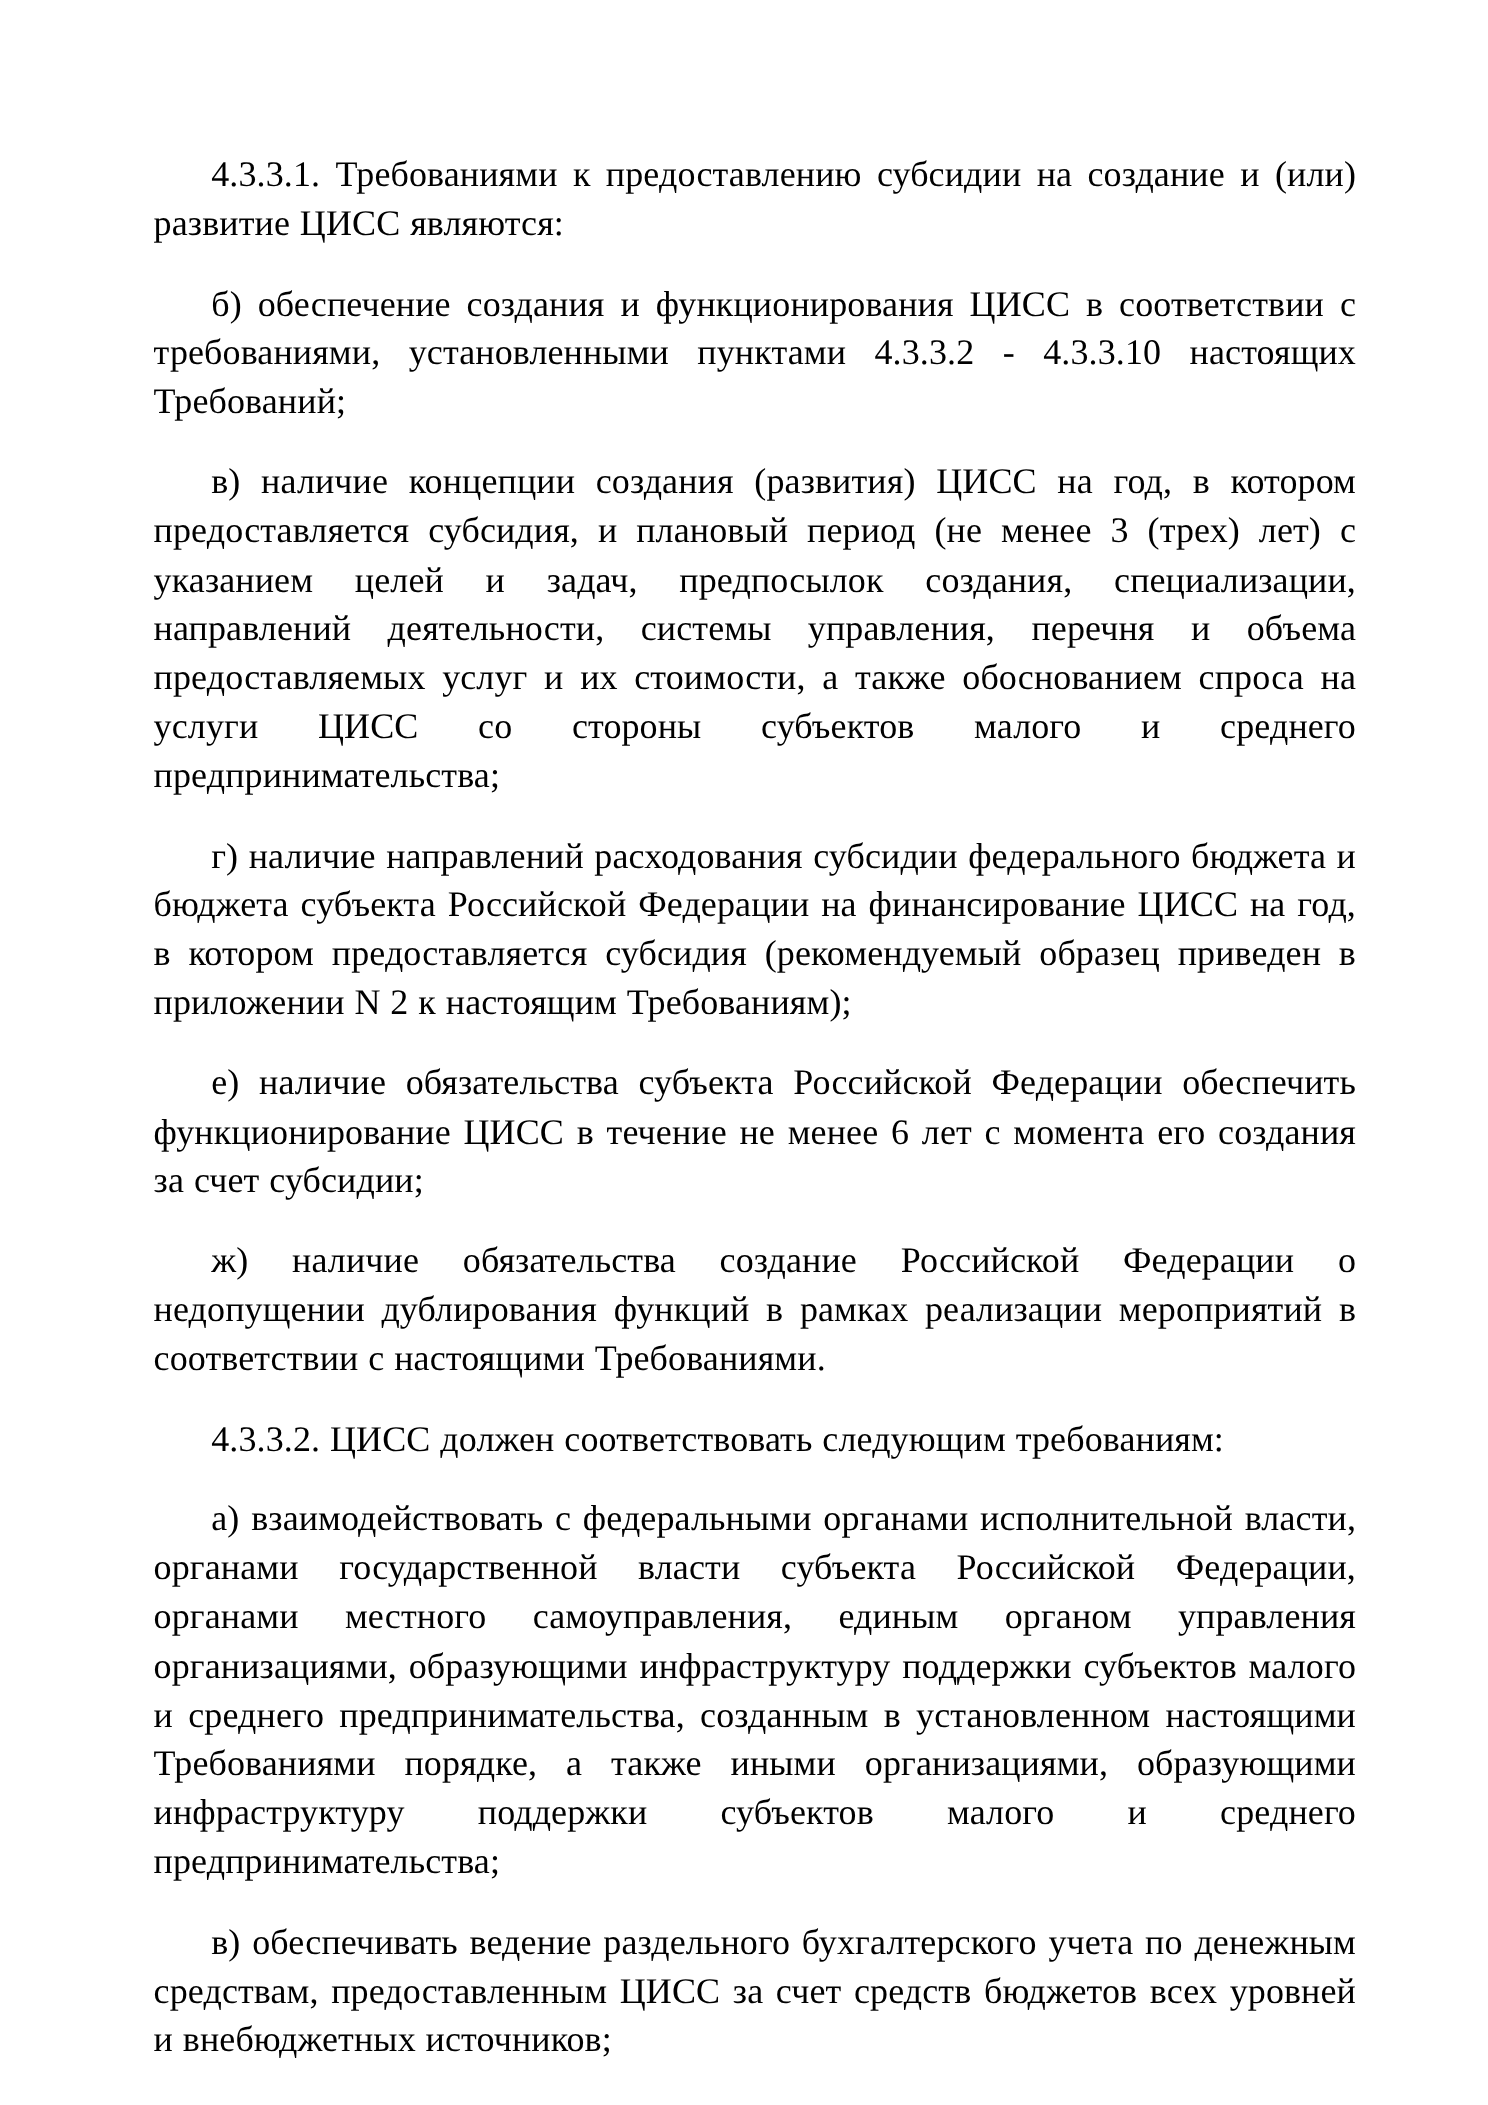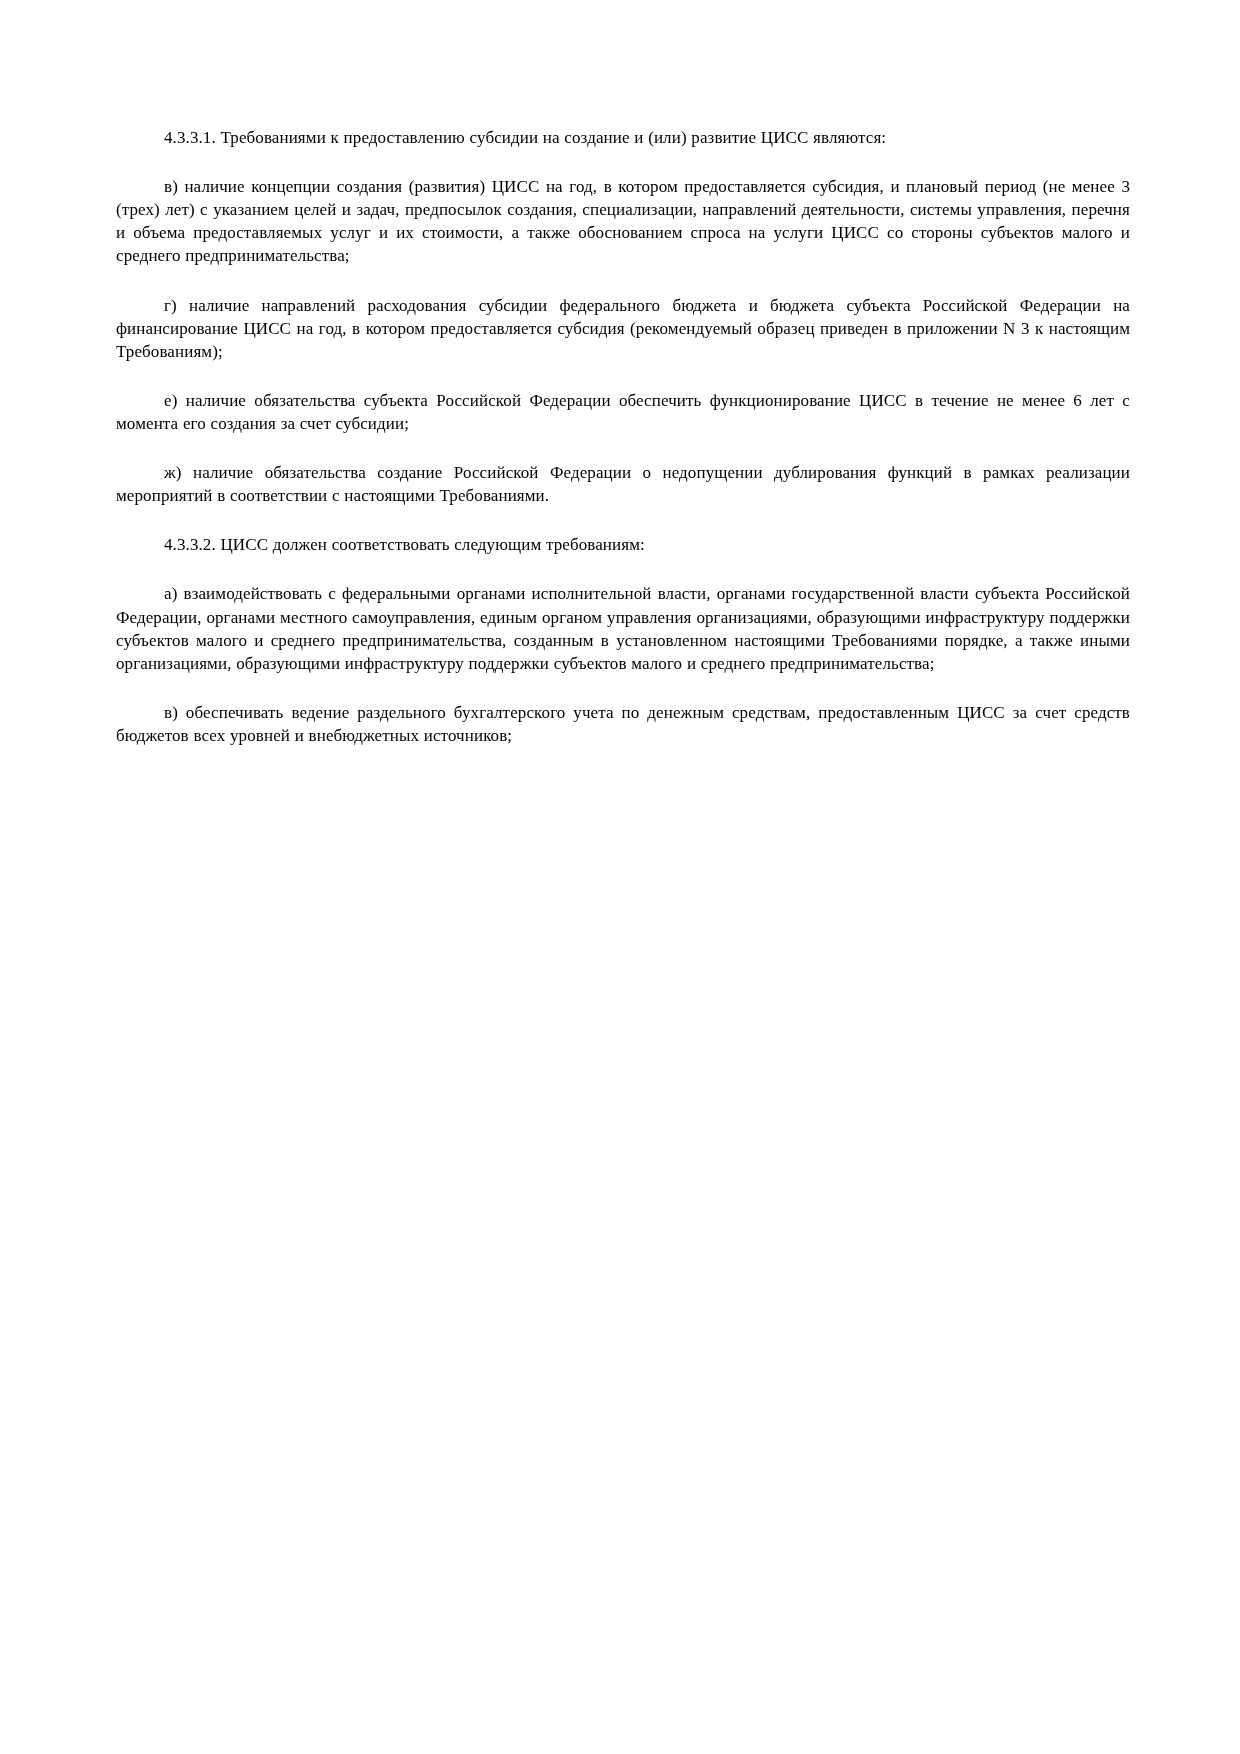--- a/index.html
+++ b/index.html
@@ -21,48 +21,49 @@
     box-sizing: border-box;
     overflow: hidden;
   }
   .content {
     position: absolute;
     left: 112px;
     top: 126px;
     width: 1018px;
   }
   p.para {
-    margin: 0 0 26px 4px;
+    margin: 0 0 26px 16px;
     text-align: justify;
     text-indent: 48px;
-    font-size: 17px;
+    font-size: 30px;
     line-height: 1.36;
     letter-spacing: 0.1px;
     -webkit-hyphens: none;
     hyphens: none;
     word-spacing: 0.02em;
     font-family: Liberation Serif, serif;
   }
   p.para:last-child {
     margin-bottom: 0;
   }
 </style>
 </head>
 <body>
 
 <div class="page">
   <div class="content">
 
     <p class="para">4.3.3.1. Требованиями к предоставлению субсидии на создание и (или) развитие ЦИСС являются:</p>
 
 
+    <p class="para">б) обеспечение создания и функционирования ЦИСС в соответствии с требованиями, установленными пунктами 4.3.3.2 - 4.3.3.10 настоящих Требований;</p>
 
     <p class="para">в) наличие концепции создания (развития) ЦИСС на год, в котором предоставляется субсидия, и плановый период (не менее 3 (трех) лет) с указанием целей и задач, предпосылок создания, специализации, направлений деятельности, системы управления, перечня и объема предоставляемых услуг и их стоимости, а также обоснованием спроса на услуги ЦИСС со стороны субъектов малого и среднего предпринимательства;</p>
 
-    <p class="para">г) наличие направлений расходования субсидии федерального бюджета и бюджета субъекта Российской Федерации на финансирование ЦИСС на год, в котором предоставляется субсидия (рекомендуемый образец приведен в приложении N 3 к настоящим Требованиям);</p>
+    <p class="para">г) наличие направлений расходования субсидии федерального бюджета и бюджета субъекта Российской Федерации на финансирование ЦИСС на год, в котором предоставляется субсидия (рекомендуемый образец приведен в приложении N 2 к настоящим Требованиям);</p>
 
 
     <p class="para">е) наличие обязательства субъекта Российской Федерации обеспечить функционирование ЦИСС в течение не менее 6 лет с момента его создания за счет субсидии;</p>
 
     <p class="para">ж) наличие обязательства создание Российской Федерации о недопущении дублирования функций в рамках реализации мероприятий в соответствии с настоящими Требованиями.</p>
 
     <p class="para">4.3.3.2. ЦИСС должен соответствовать следующим требованиям:</p>
 
     <p class="para">а) взаимодействовать с федеральными органами исполнительной власти, органами государственной власти субъекта Российской Федерации, органами местного самоуправления, единым органом управления организациями, образующими инфраструктуру поддержки субъектов малого и среднего предпринимательства, созданным в установленном настоящими Требованиями порядке, а также иными организациями, образующими инфраструктуру поддержки субъектов малого и среднего предпринимательства;</p>
 

